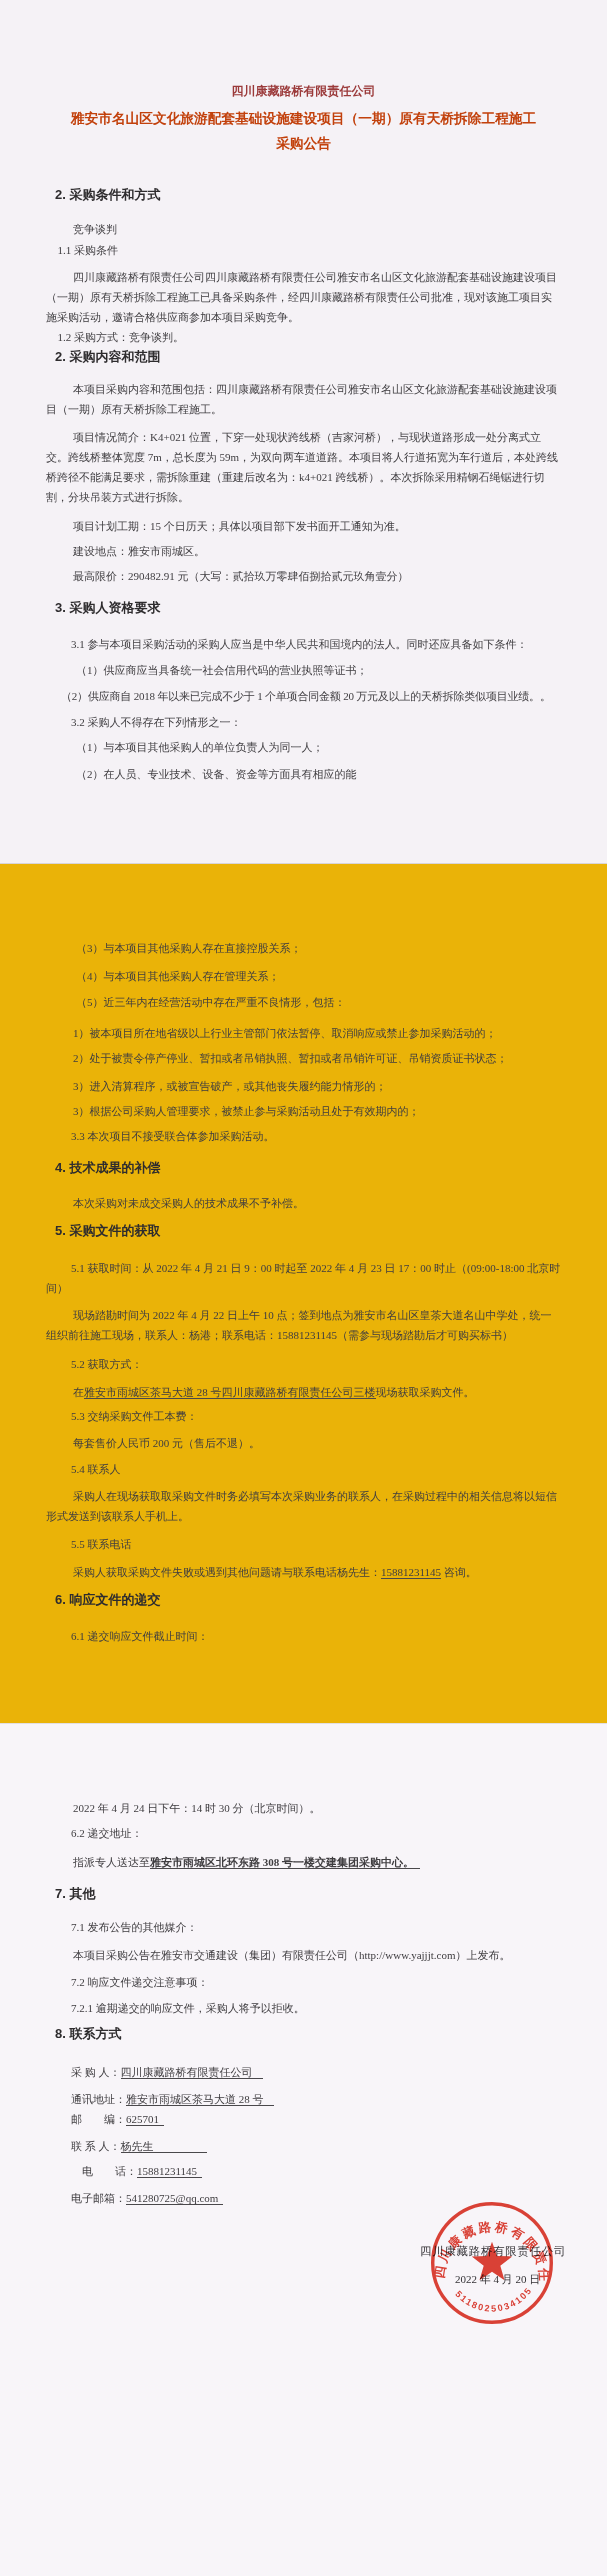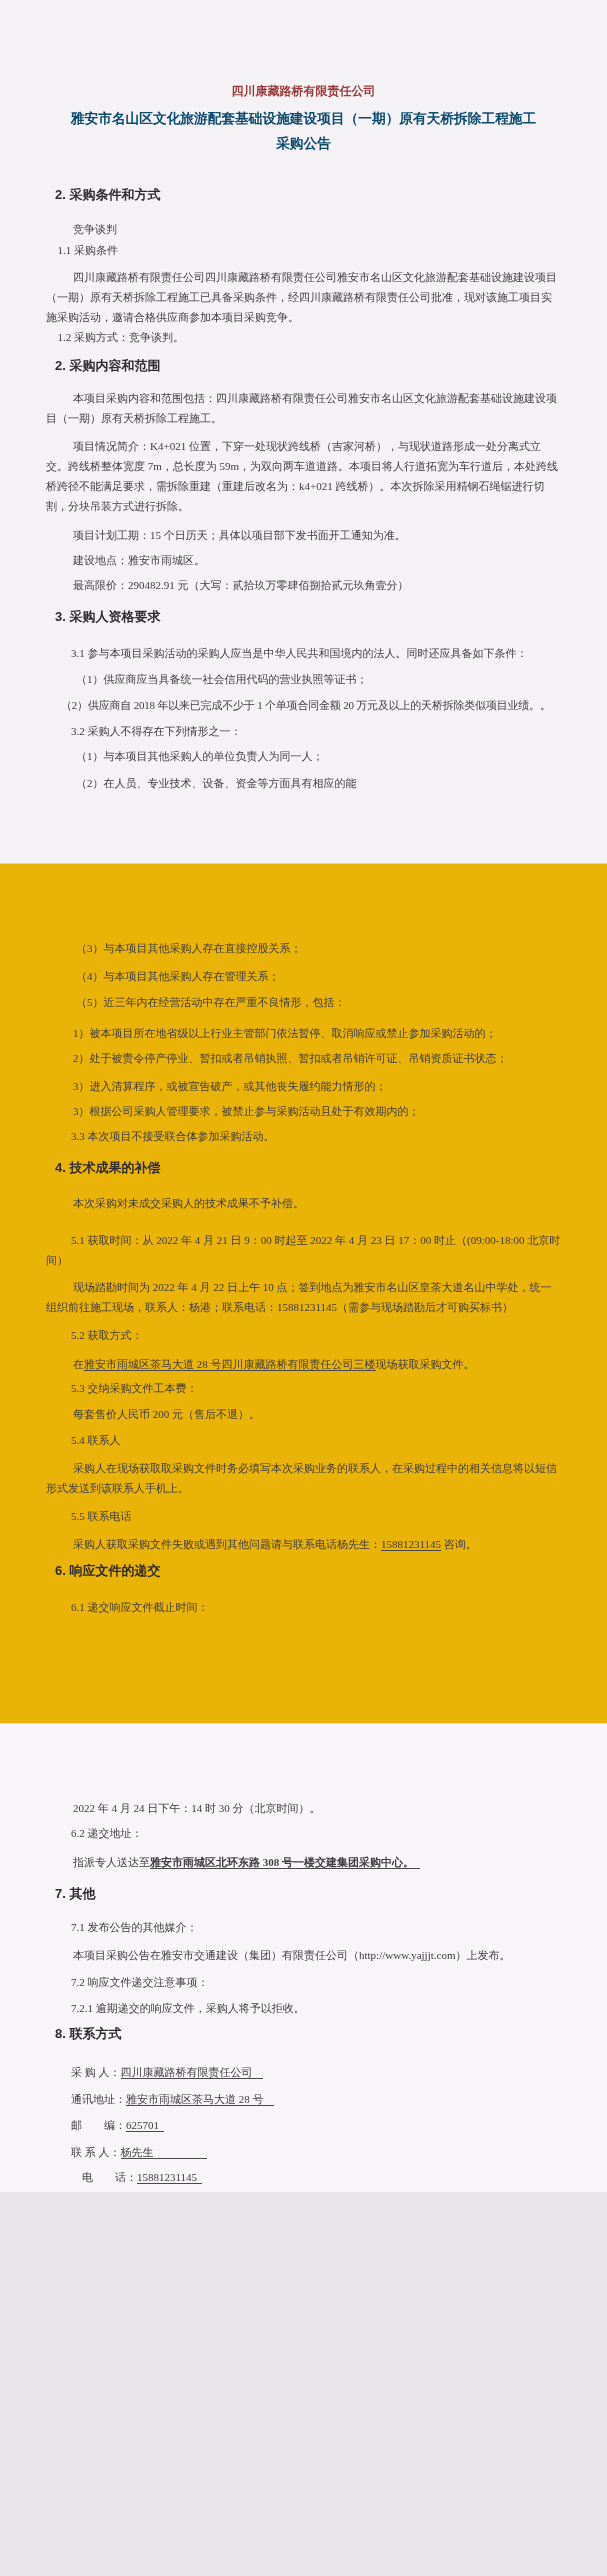--- a/index.html
+++ b/index.html
@@ -1,32 +1,32 @@
 <!DOCTYPE html>
 <html style="font-size:12px"><head>
 <meta charset="utf-8">
 <style>
   html,body{margin:0;padding:0;background:#e9e6ea;}
   .sheet{
-    position:relative;width:607px;height:2192px;margin:0 auto;
+    position:relative;width:607px;height:2576px;margin:0 auto;
     background:#f6f3f7;overflow:hidden;
     font-family:"Liberation Serif","DejaVu Serif",serif;
     color:#3f3d40;
   }
   .scan-band{position:absolute;top:21px;left:0;right:0;height:10.6px;
     background:linear-gradient(#d9d7da,#efecef);}
   .page{position:relative;width:607px;box-sizing:border-box;padding:0 46px;}
   .page1{height:863px;background:#f5f2f6;}
   .page2{height:860px;background:#eab308;border-top:0.8px solid #d8d5d8;}
   .page3{height:853px;background:#f8f5f9;border-top:0.8px solid #e2dfe3;}
   p{margin:0;font-size:11px;line-height:20px;}
   .h2x{font-family:"Liberation Sans","DejaVu Sans",sans-serif;
     font-weight:bold;font-size:13px;line-height:20px;color:#2e2c2e;margin-left:9px;}
   .title1{font-size:12px;font-weight:bold;text-align:center;color:#9b3a3a;line-height:18px;}
-  .title2{font-size:13.7px;font-weight:bold;text-align:center;color:#0c4a6e;line-height:25px;}
+  .title2{font-size:13.7px;font-weight:bold;text-align:center;color:#c2410c;line-height:25px;}
   .b1{text-indent:27px;}
   .sub{text-indent:25px;}
   .sub15{text-indent:11.4px;}
   .item{text-indent:30px;}
   .item2{text-indent:15px;letter-spacing:-0.2px;}
   .num{text-indent:27px;}
   .u{border-bottom:0.8px solid #4a484b;}
   .u-bold{border-bottom:0.8px solid #4a484b;font-weight:600;padding-right:6px;}
   .c-row{margin-left:25px;font-size:11px;line-height:20px;}
   .c-label{display:inline-block;min-width:49px;}
@@ -47,21 +47,21 @@
     <p class="title1" style="margin:0;padding-top:82px;">四川康藏路桥有限责任公司</p>
     <p class="title2" style="margin-top:6px;">雅安市名山区文化旅游配套基础设施建设项目（一期）原有天桥拆除工程施工</p>
     <p class="title2" style="margin-top:0;">采购公告</p>
 
     <p class="h2x" style="margin-top:29px;">2. 采购条件和方式</p>
     <p class="b1" style="margin-top:13.7px;">竞争谈判</p>
     <p class="sub15" style="margin-top:1px;">1.1 采购条件</p>
     <p class="b1" style="margin-top:7.6px;">四川康藏路桥有限责任公司四川康藏路桥有限责任公司雅安市名山区文化旅游配套基础设施建设项目（一期）原有天桥拆除工程施工已具备采购条件，经四川康藏路桥有限责任公司批准，现对该施工项目实施采购活动，邀请合格供应商参加本项目采购竞争。</p>
     <p class="sub15" style="margin-top:0;">1.2 采购方式：竞争谈判。</p>
 
-    <p class="h2x" style="margin-top:9px;">2. 采购内容和范围</p>
+    <p class="h2x" style="margin-top:0;">2. 采购内容和范围</p>
     <p class="b1" style="margin-top:12px;">本项目采购内容和范围包括：四川康藏路桥有限责任公司雅安市名山区文化旅游配套基础设施建设项目（一期）原有天桥拆除工程施工。</p>
     <p class="b1" style="margin-top:7.6px;">项目情况简介：K4+021 位置，下穿一处现状跨线桥（吉家河桥），与现状道路形成一处分离式立交。跨线桥整体宽度 7m，总长度为 59m，为双向两车道道路。本项目将人行道拓宽为车行道后，本处跨线桥跨径不能满足要求，需拆除重建（重建后改名为：k4+021 跨线桥）。本次拆除采用精钢石绳锯进行切割，分块吊装方式进行拆除。</p>
     <p class="b1" style="margin-top:9px;">项目计划工期：15 个日历天；具体以项目部下发书面开工通知为准。</p>
     <p class="b1" style="margin-top:5.3px;">建设地点：雅安市雨城区。</p>
     <p class="b1" style="margin-top:5.3px;">最高限价：290482.91 元（大写：贰拾玖万零肆佰捌拾贰元玖角壹分）</p>
 
     <p class="h2x" style="margin-top:12px;">3. 采购人资格要求</p>
     <p class="sub" style="margin-top:16px;">3.1 参与本项目采购活动的采购人应当是中华人民共和国境内的法人。同时还应具备如下条件：</p>
     <p class="item" style="margin-top:6px;">（1）供应商应当具备统一社会信用代码的营业执照等证书；</p>
     <p class="item2" style="margin-top:6px;">（2）供应商自 2018 年以来已完成不少于 1 个单项合同金额 20 万元及以上的天桥拆除类似项目业绩。。</p>
@@ -76,20 +76,21 @@
     <p class="item" style="margin-top:6.8px;">（5）近三年内在经营活动中存在严重不良情形，包括：</p>
     <p class="num" style="margin-top:10.6px;">1）被本项目所在地省级以上行业主管部门依法暂停、取消响应或禁止参加采购活动的；</p>
     <p class="num" style="margin-top:4.6px;">2）处于被责令停产停业、暂扣或者吊销执照、暂扣或者吊销许可证、吊销资质证书状态；</p>
     <p class="num" style="margin-top:8.3px;">3）进入清算程序，或被宣告破产，或其他丧失履约能力情形的；</p>
     <p class="num" style="margin-top:5.3px;">3）根据公司采购人管理要求，被禁止参与采购活动且处于有效期内的；</p>
     <p class="sub" style="margin-top:5.3px;">3.3 本次项目不接受联合体参加采购活动。</p>
 
     <p class="h2x" style="margin-top:12px;">4. 技术成果的补偿</p>
     <p class="b1" style="margin-top:14.4px;">本次采购对未成交采购人的技术成果不予补偿。</p>
 
+    <p class="h2x" style="margin-top:8.3px;">5. 采购文件的获取</p>
     <p class="sub" style="margin-top:16.7px;">5.1 获取时间：从 2022 年 4 月 21 日 9：00 时起至 2022 年 4 月 23 日 17：00 时止（(09:00-18:00 北京时间）</p>
     <p class="b1" style="margin-top:7.6px;">现场踏勘时间为 2022 年 4 月 22 日上午 10 点；签到地点为雅安市名山区皇茶大道名山中学处，统一组织前往施工现场，联系人：杨港；联系电话：15881231145（需参与现场踏勘后才可购买标书）</p>
     <p class="sub" style="margin-top:8.3px;">5.2 获取方式：</p>
     <p class="b1" style="margin-top:8.3px;"><span>在</span><span class="u">雅安市雨城区茶马大道 28 号四川康藏路桥有限责任公司三楼</span><span>现场获取采购文件。</span></p>
     <p class="sub" style="margin-top:3.8px;">5.3 交纳采购文件工本费：</p>
     <p class="b1" style="margin-top:6.8px;">每套售价人民币 200  元（售后不退）。</p>
     <p class="sub" style="margin-top:6px;">5.4 联系人</p>
     <p class="b1" style="margin-top:7.6px;">采购人在现场获取取采购文件时务必填写本次采购业务的联系人，在采购过程中的相关信息将以短信形式发送到该联系人手机上。</p>
     <p class="sub" style="margin-top:7.6px;">5.5 联系电话</p>
     <p class="b1" style="margin-top:8.3px;"><span>采购人获取采购文件失败或遇到其他问题请与联系电话杨先生：</span><span class="u">15881231145</span><span> 咨询。</span></p>
@@ -106,21 +107,21 @@
     <p class="h2x" style="margin-top:12px;">7. 其他</p>
     <p class="sub" style="margin-top:13px;">7.1 发布公告的其他媒介：</p>
     <p class="b1" style="margin-top:8.3px;">本项目采购公告在雅安市交通建设（集团）有限责任公司（http://www.yajjjt.com）上发布。</p>
     <p class="sub" style="margin-top:6.8px;">7.2 响应文件递交注意事项：</p>
     <p class="sub" style="margin-top:6.8px;">7.2.1 逾期递交的响应文件，采购人将予以拒收。</p>
 
     <p class="h2x" style="margin-top:6px;">8. 联系方式</p>
 
     <p class="c-row" style="margin-top:18px;"><span class="c-label">采 购 人：</span><span class="c-val">四川康藏路桥有限责任公司</span></p>
     <p class="c-row" style="margin-top:6.8px;"><span class="c-label">通讯地址：</span><span class="c-val">雅安市雨城区茶马大道 28 号</span></p>
-    <p class="c-row" style="margin-top:6px;"><span class="c-label">邮　　编：</span><span class="c-val short">625701</span></p>
+    <p class="c-row" style=""><span class="c-label">邮　　编：</span><span class="c-val short">625701</span></p>
     <p class="c-row" style="margin-top:6.8px;"><span class="c-label">联 系 人：</span><span class="c-val wide">杨先生</span></p>
     <p class="c-row" style="margin-top:5.3px;margin-left:36px;"><span class="c-label">电　　话：</span><span class="c-val short">15881231145</span></p>
     <p class="c-row" style="margin-top:6.8px;"><span class="c-label">电子邮箱：</span><span class="c-val short">541280725@qq.com</span></p>
 
     <div class="sig-company">四川康藏路桥有限责任公司</div>
     <div class="sig-date">2022 年 4 月 20 日</div>
 
     <svg class="seal" width="152" height="152" viewBox="0 0 200 200">
       <defs>
         <path id="sealTopArc" d="M 36.7,121.2 A 62,62 0 1 1 163.3,121.2" fill="none"></path>

